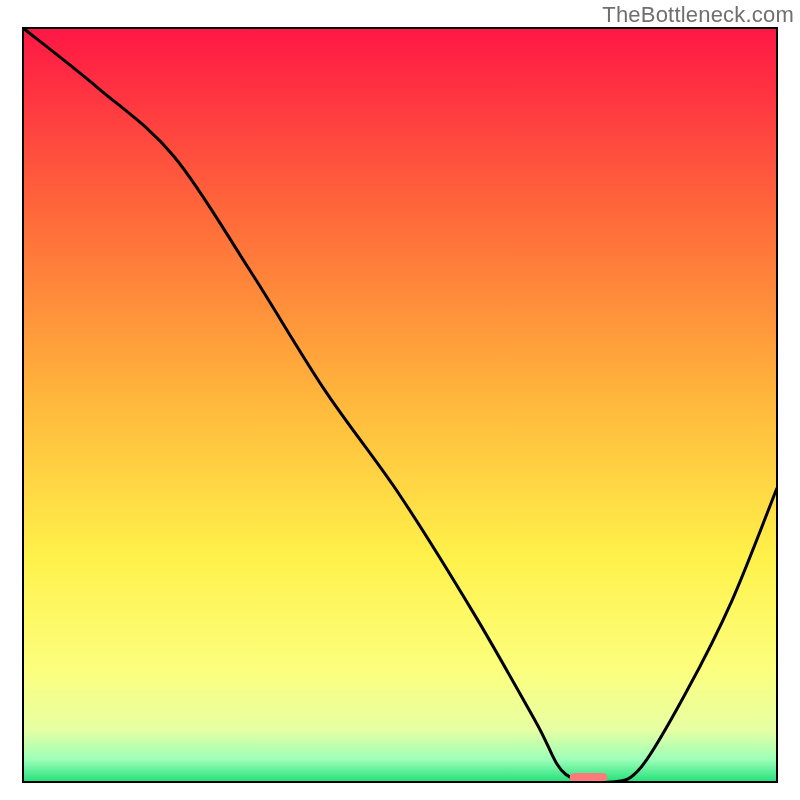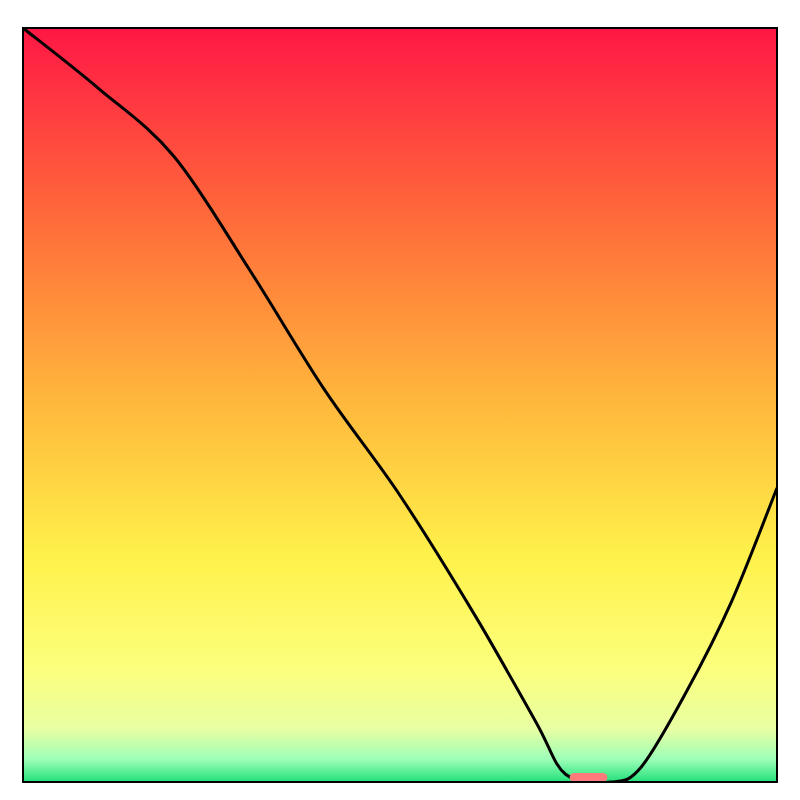--- a/index.html
+++ b/index.html
@@ -27,20 +27,21 @@
   svg.chart {
     position: absolute;
     left: 0;
     top: 0;
   }
 </style>
 </head>
 <body>
 
 <div class="stage">
+  <div class="watermark">TheBottleneck.com</div>
 
   <svg class="chart" width="800" height="800" viewBox="0 0 800 800">
     <defs>
       <linearGradient id="bg-grad" x1="0" y1="0" x2="0" y2="1">
           <stop offset="0%" stop-color="#ff1745"></stop>
           <stop offset="25%" stop-color="#ff6a3a"></stop>
           <stop offset="50%" stop-color="#ffb93c"></stop>
           <stop offset="70%" stop-color="#fff14a"></stop>
           <stop offset="85%" stop-color="#fcff7d"></stop>
           <stop offset="93%" stop-color="#e7ffa3"></stop>

